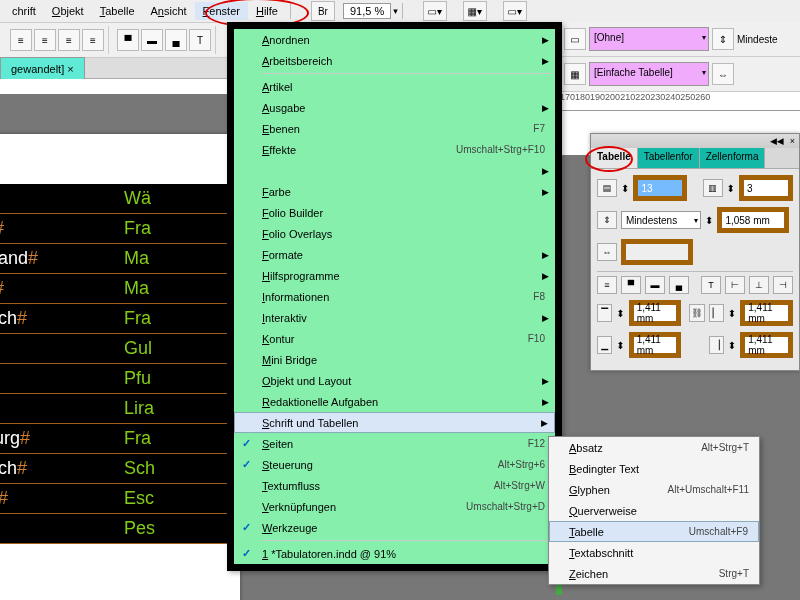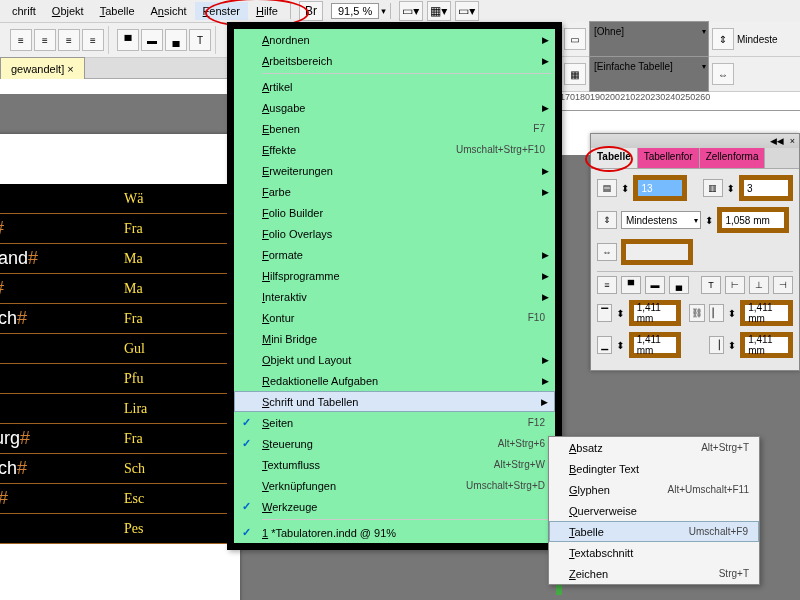--- a/index.html
+++ b/index.html
@@ -2,57 +2,57 @@
 <html><head>
 <meta charset="utf-8">
 <style>
 html,body{margin:0;padding:0;width:800px;height:600px;overflow:hidden;font-family:Tahoma,Arial,sans-serif;font-size:11px;background:#e8e8e8;color:#000}
 .menubar{height:22px;background:#eee;border-bottom:1px solid #ccc;display:flex;align-items:center;padding-left:4px}
 .menubar .mi{padding:3px 8px;cursor:default}
 .menubar .mi u{text-decoration:underline}
 .menubar .sep{width:1px;height:16px;background:#bbb;margin:0 4px}
 .menubar .zoombox{display:inline-flex;align-items:center;margin-left:8px}
 .menubar .zoom{border:1px solid #999;background:#fff;padding:1px 6px;font-size:11px}
-.menubar .iconbtn{width:22px;height:18px;border:1px solid #bbb;background:#f6f6f6;margin-left:4px;display:flex;align-items:center;justify-content:center;font-size:12px}
+.menubar .iconbtn{width:22px;height:18px;border:1px solid #bbb;background:#f6f6f6;margin-left:16px;display:flex;align-items:center;justify-content:center;font-size:10px}
 .red-circle{position:absolute;border:2px solid #d00;border-radius:50%;pointer-events:none}
 .toolbar2{height:34px;background:#f0f0f0;border-bottom:1px solid #ccc;display:flex;align-items:center;padding:0 6px;gap:4px}
 .tb-group{display:flex;gap:2px;padding:0 4px;border-right:1px solid #ccc;height:28px;align-items:center}
 .tb-btn{width:20px;height:20px;border:1px solid #bbb;background:#f8f8f8;display:flex;align-items:center;justify-content:center;font-size:10px}
 .doctab{height:20px;background:#ddd;border-bottom:1px solid #aaa;display:flex;align-items:center}
-.doctab .tab{background:#fef9c3;border:1px solid #999;border-bottom:none;padding:2px 10px;height:17px;display:flex;align-items:center;font-size:11px}
+.doctab .tab{background:#5eead4;border:1px solid #999;border-bottom:none;padding:2px 10px;height:17px;display:flex;align-items:center;font-size:11px}
 .ruler{height:18px;background:#fff;border-bottom:1px solid #999;position:relative;font-size:9px;color:#555;overflow:hidden}
 .canvas{position:absolute;left:0;top:94px;width:560px;height:506px;background:#777}
 .page{position:absolute;left:-20px;top:40px;width:260px;height:480px;background:#fff;box-shadow:0 0 4px rgba(0,0,0,.4)}
 .table-dark{position:absolute;left:-20px;top:90px;width:250px;background:#000}
 .table-dark .row{height:29px;border-bottom:1px solid #a06020;display:flex;align-items:center}
 .table-dark .c1{width:140px;padding-left:4px;color:#fff;font-size:18px;font-family:'Segoe UI',sans-serif}
-.table-dark .c2{color:#fde047;font-size:14px;font-family:Liberation Serif, serif}
+.table-dark .c2{color:#84cc16;font-size:18px;font-family:Liberation Sans, sans-serif}
 .table-dark .hash{color:#d08030}
 .dropdown{position:absolute;left:227px;top:22px;width:321px;background:#86efac;border:7px solid #000000;box-shadow:2px 2px 5px rgba(0,0,0,.3);z-index:50}
 .dropdown .dmi{height:21px;display:flex;align-items:center;padding-left:28px;padding-right:10px;position:relative}
 .dropdown .dmi.hover{background:#d8e6f8;border:1px solid #8ab;height:19px;padding-left:27px}
 .dropdown .dmi .lbl{flex:1}
 .dropdown .dmi .sc{color:#444;font-size:10px}
 .dropdown .dmi .sub{position:absolute;right:6px;font-size:9px}
 .dropdown .dsep{height:1px;background:#ccc;margin:2px 4px 2px 28px}
 .dropdown .chk{position:absolute;left:8px;color:#06c;font-weight:bold}
 .submenu{position:absolute;left:548px;top:436px;width:210px;background:#f4f4f4;border:1px solid #888;box-shadow:2px 2px 5px rgba(0,0,0,.3);z-index:60}
 .submenu .dmi{height:21px;display:flex;align-items:center;padding-left:20px;padding-right:10px}
 .submenu .dmi.hover{background:#d8e6f8;border:1px solid #8ab;height:19px;padding-left:19px}
 .submenu .dmi .lbl{flex:1}
 .submenu .dmi .sc{color:#444;font-size:10px}
 .right-area{position:absolute;left:560px;top:22px;width:240px;height:578px;background:#e4e4e4}
 .right-toolbar{height:34px;background:#f0f0f0;border-bottom:1px solid #ccc;display:flex;align-items:center;gap:3px;padding:0 4px}
-.right-toolbar .dd{border:1px solid #999;background:#737373;height:18px;font-size:10px;padding:0 14px 16px 4px;display:flex;align-items:center;min-width:100px;position:relative}
+.right-toolbar .dd{border:1px solid #999;background:#f0abfc;height:18px;font-size:10px;padding:0 14px 4px 4px;display:flex;align-items:center;min-width:100px;position:relative}
 .right-toolbar .dd::after{content:"▾";position:absolute;right:2px;font-size:8px}
 .right-ruler{height:18px;background:#fff;border-bottom:1px solid #999;position:relative;font-size:9px;color:#555;overflow:hidden}
 .panel{position:absolute;left:590px;top:133px;width:208px;background:#e8e8e8;border:1px solid #888;box-shadow:0 0 4px rgba(0,0,0,.3);z-index:40}
 .panel-header{height:14px;background:linear-gradient(#ddd,#ccc);display:flex;justify-content:flex-end;align-items:center;padding:0 4px;font-size:9px;gap:6px}
 .panel-tabs{display:flex;height:20px;background:#d8d8d8;border-bottom:1px solid #aaa;font-size:10px}
-.panel-tabs .pt{padding:3px 6px;border-right:1px solid #aaa;background:#ec4899}
+.panel-tabs .pt{padding:3px 6px;border-right:1px solid #aaa;background:#14b8a6}
 .panel-tabs .pt.active{background:#e8e8e8;font-weight:bold}
 .panel-body{padding:6px;font-size:10px}
 .panel-row{display:flex;align-items:center;gap:4px;margin-bottom:6px}
 .panel-row .ico{width:18px;height:16px;border:1px solid #aaa;background:#f4f4f4;display:flex;align-items:center;justify-content:center;font-size:9px}
 .panel-row .num{border:5px solid #a16207;background:#fff;width:38px;height:16px;padding:0 3px;display:flex;align-items:center}
 .panel-row .num.hl{background:#7bf;color:#fff}
 .panel-row .sel{border:1px solid #999;background:#fff;height:16px;padding:0 14px 0 4px;display:flex;align-items:center;position:relative;min-width:60px}
 .panel-row .sel::after{content:"▾";position:absolute;right:2px;font-size:8px}
 .panel-sep{height:1px;background:#bbb;margin:4px 0}
 .green-strip{position:absolute;left:556px;top:185px;width:6px;height:410px;background:#4a4;z-index:30}
@@ -258,40 +258,43 @@
     </div>
     <div class="dmi">
       <span class="lbl"><u>E</u>benen</span>
       <span class="sc">F7</span>
     </div>
     <div class="dmi">
       <span class="lbl"><u>E</u>ffekte</span>
       <span class="sc">Umschalt+Strg+F10</span>
     </div>
     <div class="dmi">
-      <span class="lbl"><u>E</u>rweiterungen</span>
       <span class="sub">▶</span>
     </div>
     <div class="dmi">
       <span class="lbl"><u>F</u>arbe</span>
       <span class="sub">▶</span>
     </div>
     <div class="dmi">
       <span class="lbl"><u>F</u>olio Builder</span>
     </div>
     <div class="dmi">
       <span class="lbl"><u>F</u>olio Overlays</span>
     </div>
     <div class="dmi">
       <span class="lbl"><u>F</u>ormate</span>
       <span class="sub">▶</span>
     </div>
     <div class="dmi">
       <span class="lbl"><u>H</u>ilfsprogramme</span>
       <span class="sub">▶</span>
+    </div>
+    <div class="dmi">
+      <span class="lbl"><u>I</u>nformationen</span>
+      <span class="sc">F8</span>
     </div>
     <div class="dmi">
       <span class="lbl"><u>I</u>nteraktiv</span>
       <span class="sub">▶</span>
     </div>
     <div class="dmi">
       <span class="lbl"><u>K</u>ontur</span>
       <span class="sc">F10</span>
     </div>
     <div class="dmi">

